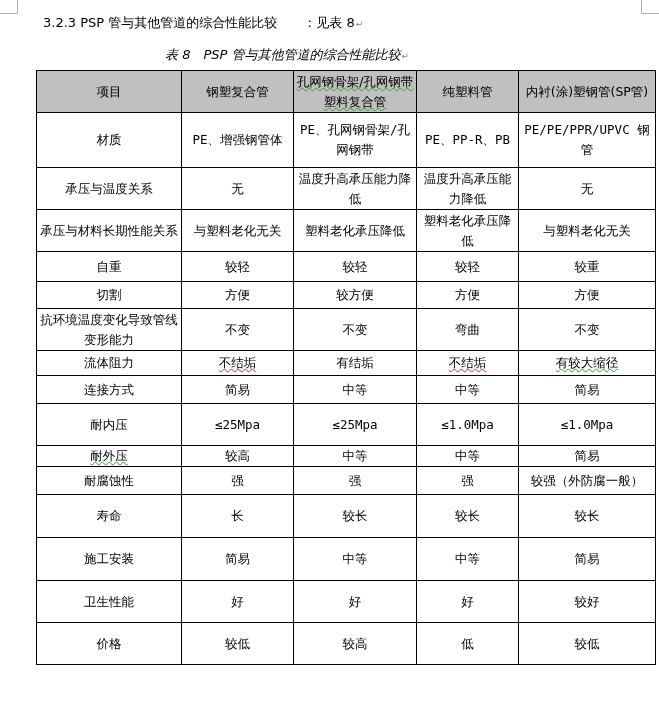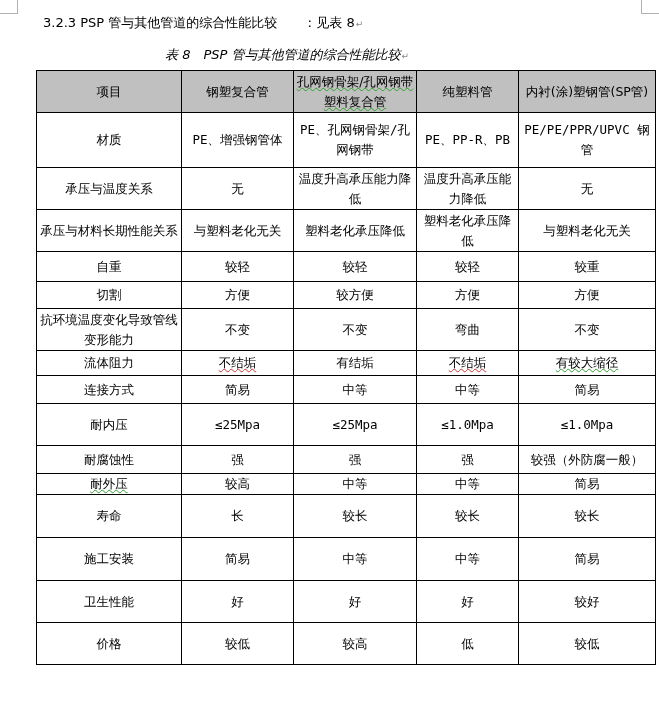--- a/index.html
+++ b/index.html
@@ -102,33 +102,33 @@
     <td>中等</td>
     <td>简易</td>
   </tr>
   <tr style="height:42px">
     <td>耐内压</td>
     <td class="mono">≤25Mpa</td>
     <td class="mono">≤25Mpa</td>
     <td class="mono">≤1.0Mpa</td>
     <td class="mono">≤1.0Mpa</td>
   </tr>
+  <tr style="height:21px">
+    <td><span class="sq-green">耐外压</span></td>
+    <td>较高</td>
+    <td>中等</td>
+    <td>中等</td>
+    <td>简易</td>
+  </tr>
   <tr style="height:28px">
     <td>耐腐蚀性</td>
     <td>强</td>
     <td>强</td>
     <td>强</td>
     <td>较强（外防腐一般）</td>
-  </tr>
-  <tr style="height:21px">
-    <td><span class="sq-green">耐外压</span></td>
-    <td>较高</td>
-    <td>中等</td>
-    <td>中等</td>
-    <td>简易</td>
   </tr>
   <tr style="height:43px">
     <td>寿命</td>
     <td>长</td>
     <td>较长</td>
     <td>较长</td>
     <td>较长</td>
   </tr>
   <tr style="height:43px">
     <td>施工安装</td>

